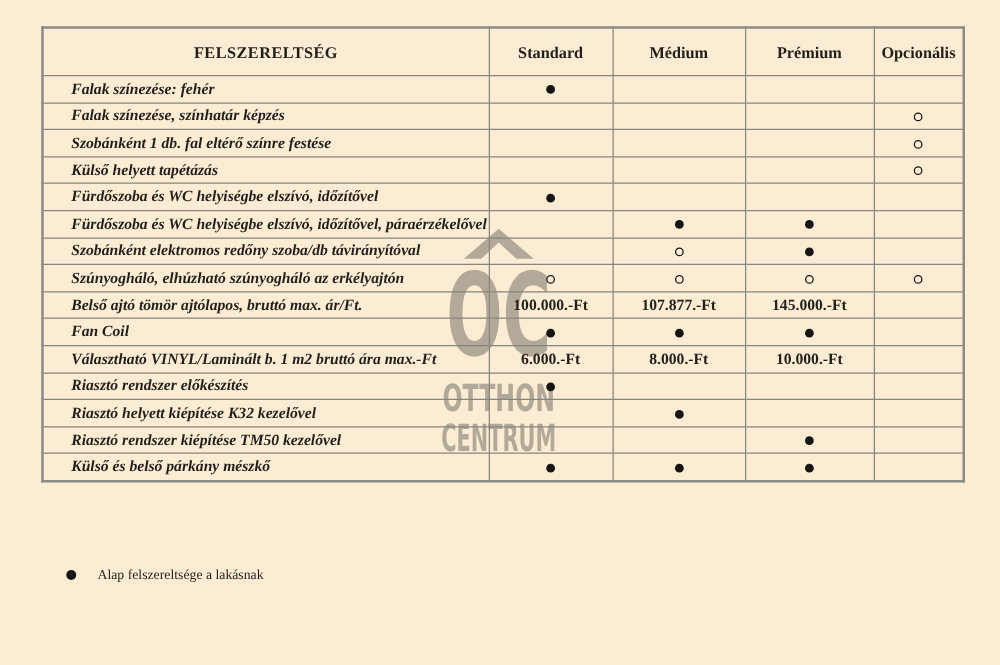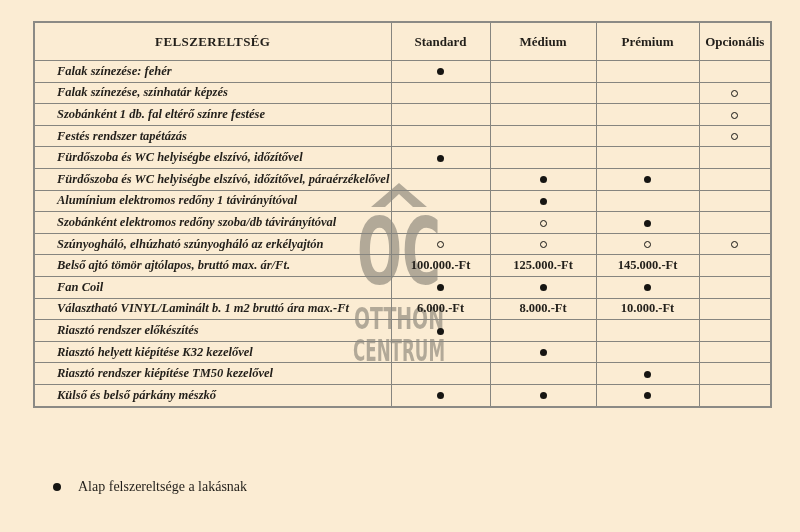--- a/index.html
+++ b/index.html
@@ -38,21 +38,21 @@
   .dot{
     display:inline-block;width:7px;height:7px;border-radius:50%;
     background:#161512;vertical-align:middle;
   }
   .ring{
     display:inline-block;width:7px;height:7px;border-radius:50%;
     border:1.5px solid #161512;background:transparent;
     box-sizing:border-box;vertical-align:middle;
   }
 
-  .legend{position:absolute;left:52px;top:477px;z-index:2;font-size:14px;}
+  .legend{position:absolute;left:52px;top:450px;z-index:2;font-size:11px;}
   .legend-item{display:flex;align-items:center;height:19px;}
   .legend-marker{width:9px;display:flex;justify-content:center;margin-right:17px;}
   .legend-dot{width:8px;height:8px;border-radius:50%;background:#161512;}
   .legend-ring{width:8px;height:8px;border-radius:50%;border:1.3px solid #2a2a2a;box-sizing:border-box;}
 </style>
 </head>
 <body>
 
 <div class="sheet">
 
@@ -100,65 +100,58 @@
           <td class="val"><span class="ring"></span></td>
         </tr>
         <tr>
           <td class="label">Szobánként 1 db. fal eltérő színre festése</td>
           <td class="val"></td>
           <td class="val"></td>
           <td class="val"></td>
           <td class="val"><span class="ring"></span></td>
         </tr>
         <tr>
-          <td class="label">Festés rendszer tapétázás</td>
+          <td class="label">Külső helyett tapétázás</td>
           <td class="val"></td>
           <td class="val"></td>
           <td class="val"></td>
           <td class="val"><span class="ring"></span></td>
         </tr>
         <tr>
           <td class="label">Fürdőszoba és WC helyiségbe elszívó, időzítővel</td>
           <td class="val"><span class="dot"></span></td>
           <td class="val"></td>
           <td class="val"></td>
           <td class="val"></td>
         </tr>
         <tr>
           <td class="label">Fürdőszoba és WC helyiségbe elszívó, időzítővel, páraérzékelővel</td>
           <td class="val"></td>
           <td class="val"><span class="dot"></span></td>
           <td class="val"><span class="dot"></span></td>
-          <td class="val"></td>
-        </tr>
-        <tr>
-          <td class="label">Alumínium elektromos redőny 1 távirányítóval</td>
-          <td class="val"></td>
-          <td class="val"><span class="dot"></span></td>
-          <td class="val"></td>
           <td class="val"></td>
         </tr>
         <tr>
           <td class="label">Szobánként elektromos redőny szoba/db távirányítóval</td>
           <td class="val"></td>
           <td class="val"><span class="ring"></span></td>
           <td class="val"><span class="dot"></span></td>
           <td class="val"></td>
         </tr>
         <tr>
           <td class="label">Szúnyogháló, elhúzható szúnyogháló az erkélyajtón</td>
           <td class="val"><span class="ring"></span></td>
           <td class="val"><span class="ring"></span></td>
           <td class="val"><span class="ring"></span></td>
           <td class="val"><span class="ring"></span></td>
         </tr>
         <tr>
           <td class="label">Belső ajtó tömör ajtólapos, bruttó max. ár/Ft.</td>
           <td class="val">100.000.-Ft</td>
-          <td class="val">125.000.-Ft</td>
+          <td class="val">107.877.-Ft</td>
           <td class="val">145.000.-Ft</td>
           <td class="val"></td>
         </tr>
         <tr>
           <td class="label">Fan Coil</td>
           <td class="val"><span class="dot"></span></td>
           <td class="val"><span class="dot"></span></td>
           <td class="val"><span class="dot"></span></td>
           <td class="val"></td>
         </tr>

